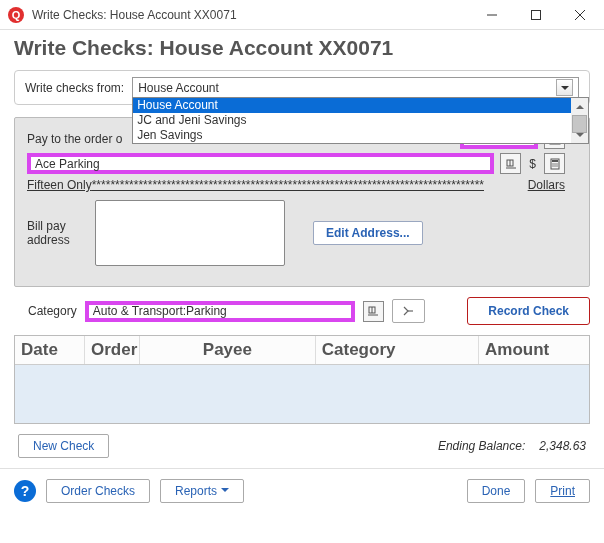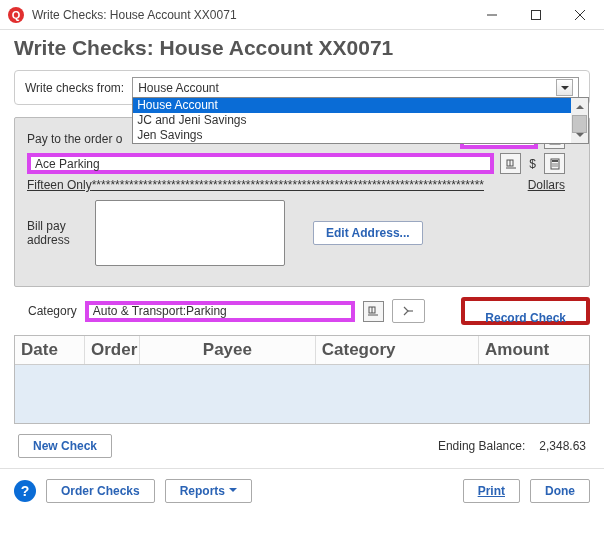--- a/index.html
+++ b/index.html
@@ -47,36 +47,36 @@
   .billpay-row { display:flex; align-items:center; gap: 8px; margin-bottom: 10px;}
   .billpay-lbl { width: 60px; text-align:left; line-height: 14px; }
   .textarea { width: 190px; height: 66px; border:1px solid #888; background:#fff; border-radius: 2px;}
   .btn { height: 24px; padding: 0 12px; border: 1px solid #9aa7c0; background: #fff; color: #2a63b5; font-size: 12px; display: inline-flex; align-items: center; border-radius: 2px; font-weight: 600;}
   .btn.plain { color: #2a63b5; font-weight: 600;}
   
   
   .cat-row { display:flex; align-items:center; gap:8px; padding: 10px 14px 8px 28px; }
   .cat-row .input { flex: 0 0 270px; }
   .split-btn { width: 33px; height: 24px; border:1px solid #aaa; background:#fff; display:flex;align-items:center;justify-content:center; border-radius:2px;}
-  .record-btn { margin-left: auto; height: 28px; padding: 10px 20px; border: 4px solid #b91c1c; background:#fff; color:#2a63b5; font-weight: 600; border-radius: 3px; font-size:12px;}
+  .record-btn { margin-left: auto; height: 28px; padding: 4px 20px; border: 1px solid #b91c1c; background:#fff; color:#2a63b5; font-weight: 600; border-radius: 3px; font-size:12px;}
   
   
   .table-wrap { padding: 0 14px; margin-top: 2px; }
   .table { border: 1px solid #bbb; }
   .thead { display:flex; background:#fcfcfc; border-bottom:1px solid #ccc; }
   .th { padding: 4px 6px; font-size: 17px; color:#555; font-weight: 600; border-right: 1px solid #ddd; }
   .th.date { width: 70px; } .th.type { width: 55px; } .th.payee { flex: 1.3; text-align: center; } .th.cat { flex: 1.2; } .th.amt { width: 90px; border-right:none;} .th.last{width:20px;border-right:none;}
   .tbody { height: 58px; background: #e2ecf6; }
   
   
   .bottom1 { display:flex; align-items:center; padding: 10px 18px 0 18px; }
-  .ending { margin-left: auto; font-size: 12px; color: #333; display:flex; gap: 14px;}
+  .ending { margin-left: auto; font-size: 12px; color: #333; display:flex; gap: 14px; font-style: italic;}
   .bottom2 { display:flex; align-items:center; padding: 10px 14px 10px 14px; gap: 10px; border-top: 1px solid #e0e0e0; margin-top: 10px;}
   .help { width: 22px; height: 22px; border-radius: 50%; background: #0a6cd6; color:#fff; display:flex;align-items:center;justify-content:center; font-weight:bold; font-size: 14px;}
-  .btn2 { height: 24px; padding: 0 14px; border:1px solid #aaa; background:#fff; color:#2a63b5; font-size:12px; border-radius:2px; display:inline-flex;align-items:center; gap:4px; font-weight:700;}
+  .btn2 { height: 24px; padding: 0 14px; border:1px solid #aaa; background:#fff; color:#2a63b5; font-size:12px; border-radius:2px; display:inline-flex;align-items:center; gap:4px; font-weight:400;}
   .btn2 .caret::after { content:""; border:4px solid transparent; border-top-color:#2a63b5; display:inline-block; margin-top:4px;}
   .spacer { flex:1; }
 </style>
 </head>
 <body>
 
 <div class="titlebar">
   <div class="logo">Q</div>
   <div class="title">Write Checks: House Account XX0071</div>
   <div class="winbtn">
@@ -220,15 +220,15 @@
 </div>
 
 <div class="bottom2">
   <div class="help">?</div>
   <button class="btn2">Order Checks</button>
   <button class="btn2">
       <span>Reports</span>
       <span class="caret"></span>
     </button>
   <div class="spacer"></div>
+  <button class="btn2">Done</button>
   <button class="btn2" style="text-decoration:underline">Print</button>
-  <button class="btn2">Done</button>
 </div>
 
 </body></html>

